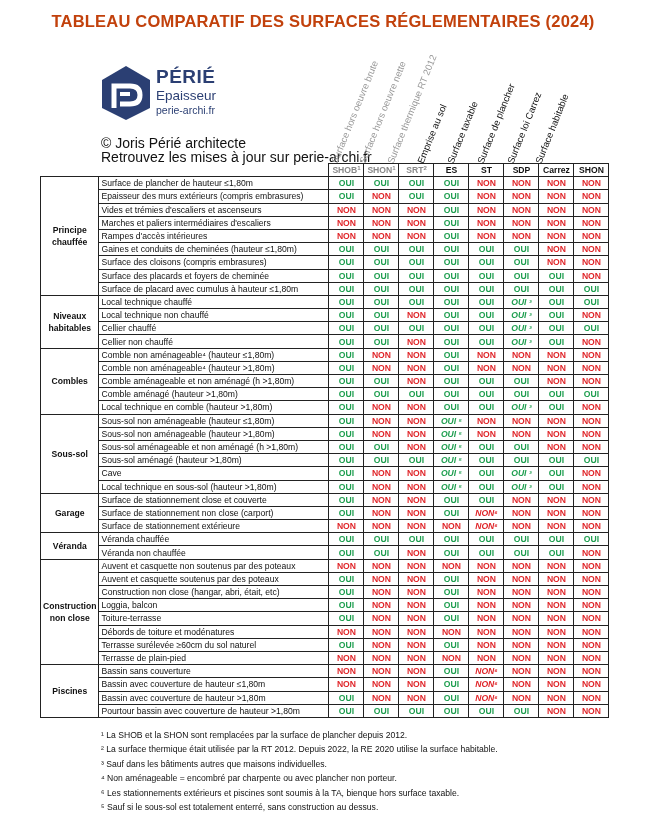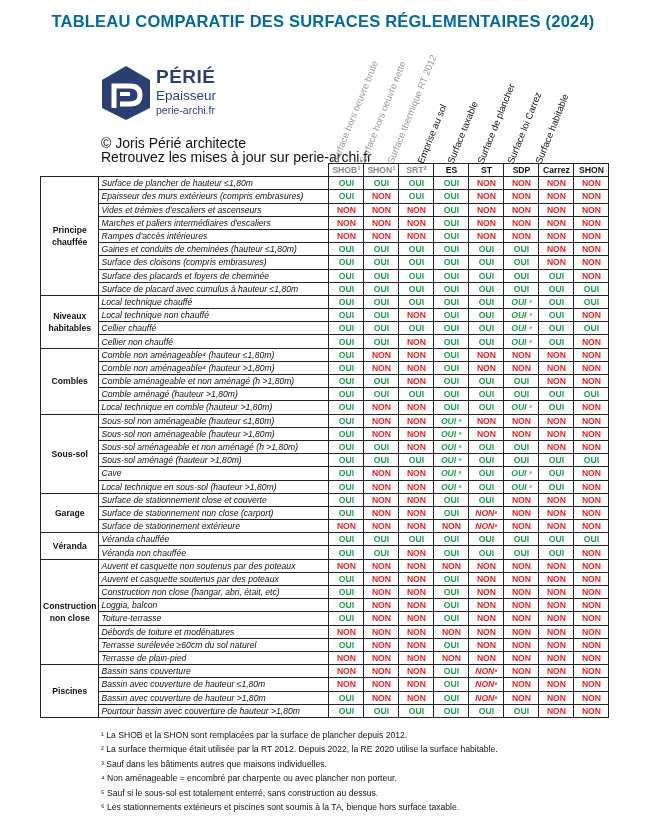--- a/index.html
+++ b/index.html
@@ -1,34 +1,34 @@
 <!DOCTYPE html>
 <html><head>
 <meta charset="utf-8">
 <style>
   html, body { margin:0; padding:0; background:#ffffff; }
   body { width:646px; height:817px; position:relative; font-family:"Liberation Sans", sans-serif; color:#111; overflow:hidden; }
-  .title { position:absolute; left:0; top:12px; width:646px; text-align:center; font-weight:bold; font-size:16.5px; letter-spacing:0.2px; color:#0369a1; }
+  .title { position:absolute; left:0; top:12px; width:646px; text-align:center; font-weight:bold; font-size:16.5px; letter-spacing:0.2px; color:#c2410c; }
   .logo { position:absolute; left:100px; top:64px; width:140px; height:56px; }
   .logo-mark { position:absolute; left:0; top:0; width:52px; height:56px; }
   .logo-name { position:absolute; left:56px; top:2px; font-size:19px; font-weight:bold; color:#2b3f73; letter-spacing:0.5px; }
   .logo-sub { position:absolute; left:56px; top:24px; font-size:13.5px; color:#2b3f73; }
   .logo-url { position:absolute; left:56px; top:40px; font-size:10.5px; font-weight:normal; color:#2b3f73; }
   .credit { position:absolute; left:101px; top:136px; font-size:14px; line-height:14px; color:#111; }
   .colhead-wrap { position:absolute; left:331px; top:40px; width:300px; height:125px; }
   .colhead { position:absolute; bottom:0; transform-origin:left bottom; transform:rotate(-68deg); white-space:nowrap; font-size:9.5px; }
   .colhead.grey { color:#999; }
   .colhead.black { color:#111; }
   table.grid { position:absolute; left:40px; top:163px; border-collapse:collapse; font-size:8.6px; }
   table.grid td, table.grid th { border:1px solid #222; padding:0 2px; height:12.2px; line-height:12px; }
   th.hdr { font-weight:bold; font-size:8.6px; text-align:center; width:26px; padding:0; }
   th.hdr.grey { color:#888; font-weight:bold; }
   th.blank { border:none !important; }
   td.group { font-weight:bold; text-align:center; width:52px; font-size:8.6px; line-height:11px; }
-  td.label { width:225px; white-space:nowrap;font-style:italic; }
+  td.label { width:225px; white-space:nowrap; }
   td.v { text-align:center; font-weight:bold; padding:0; width:30px; }
   td.v.oui { color:#1e9e4f; }
   td.v.non { color:#e0262a; }
   td.v.it { font-style:italic; }
   tr.sep td { border-top:1.6px solid #222; }
   sup { font-size:6px; vertical-align:top; position:relative; top:-2px; }
   .notes { position:absolute; left:101px; top:728px; font-size:8.6px; line-height:14.4px; color:#111; }
 </style>
 </head>
 <body>
@@ -538,15 +538,15 @@
         <td class="v non">NON</td>
       </tr>
     </tbody>
 </table>
 
 <div class="notes" id="notes">
     <div>¹ La SHOB et la SHON sont remplacées par la surface de plancher depuis 2012.</div>
     <div>² La surface thermique était utilisée par la RT 2012. Depuis 2022, la RE 2020 utilise la surface habitable.</div>
     <div>³ Sauf dans les bâtiments autres que maisons individuelles.</div>
     <div>⁴ Non aménageable = encombré par charpente ou avec plancher non porteur.</div>
+    <div>⁶ Les stationnements extérieurs et piscines sont soumis à la TA, bienque hors surface taxable.</div>
     <div>⁵ Sauf si le sous-sol est totalement enterré, sans construction au dessus.</div>
-    <div>⁶ Les stationnements extérieurs et piscines sont soumis à la TA, bienque hors surface taxable.</div>
   </div>
 
 </body></html>

